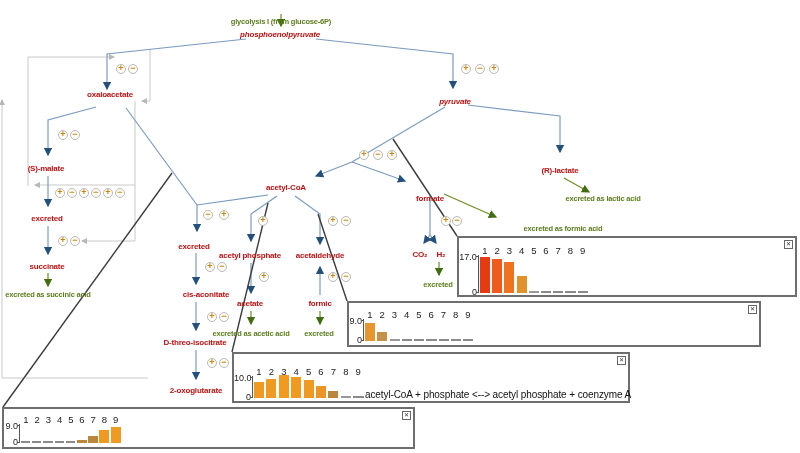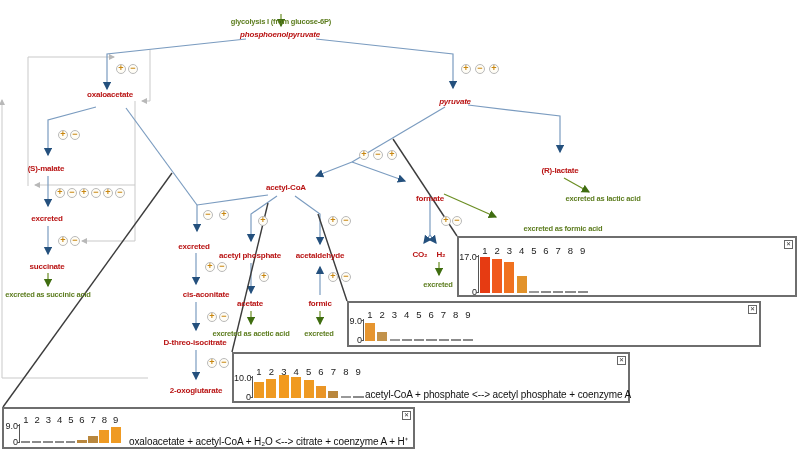--- a/index.html
+++ b/index.html
@@ -253,16 +253,15 @@
       <div class="num" style="left: 105.6px; top: 5px; width: 12px; text-align: center;">9</div>
       <div class="dash" style="left: 17px; top: 32px; width: 9.2px; height: 2px;"></div>
       <div class="dash" style="left: 28.2px; top: 32px; width: 9.2px; height: 2px;"></div>
       <div class="dash" style="left: 39.4px; top: 32px; width: 9.2px; height: 2px;"></div>
       <div class="dash" style="left: 50.6px; top: 32px; width: 9.2px; height: 2px;"></div>
       <div class="dash" style="left: 61.8px; top: 32px; width: 9.2px; height: 2px;"></div>
       <div class="bar" style="left: 73px; top: 31px; width: 10px; height: 3px; background: rgb(185, 135, 61);"></div>
       <div class="bar" style="left: 84.2px; top: 27px; width: 10px; height: 7px; background: rgb(185, 135, 61);"></div>
       <div class="bar" style="left: 95.4px; top: 21px; width: 10px; height: 13px; background: rgb(239, 154, 34);"></div>
       <div class="bar" style="left: 106.6px; top: 18px; width: 10px; height: 16px; background: rgb(239, 154, 34);"></div>
-      <div class="eq" style="left: 125px; top: 25px;">oxaloacetate + acetyl-CoA + H₂O  &lt;--&gt;  citrate + coenzyme A + H⁺</div>
       <div class="closebtn">✕</div>
     </div>
 </div>
 
 </body></html>

